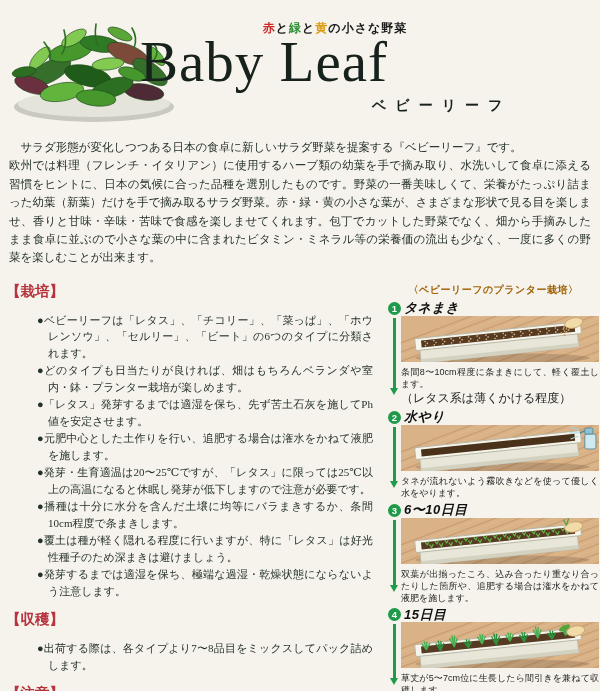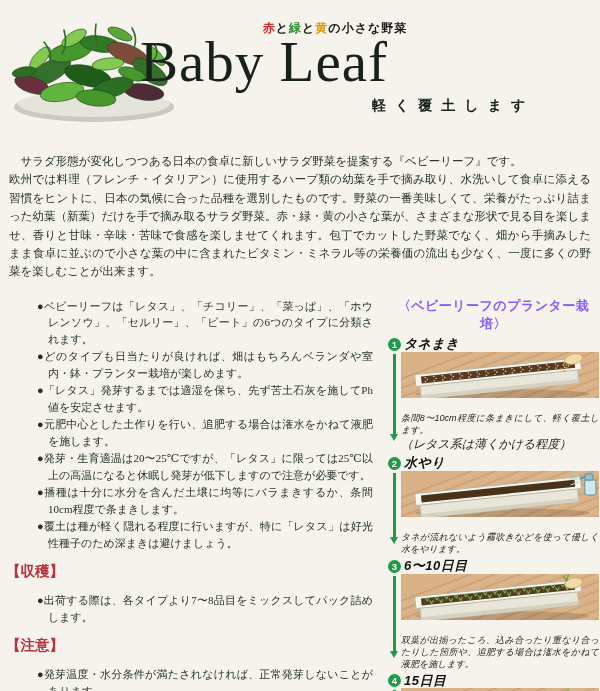--- a/index.html
+++ b/index.html
@@ -14,51 +14,51 @@
   .tagline{position:absolute;left:180px;width:310px;top:20px;text-align:center;
     font-size:12px;font-weight:bold;letter-spacing:1px;color:#1a1a1a;}
   .tagline .c-red{color:#cc2a28;}
   .tagline .c-green{color:#2e8f35;}
   .tagline .c-yellow{color:#dd9c10;}
   .main-title{position:absolute;left:140px;width:380px;top:33px;text-align:left;
     font-size:57px;line-height:1;color:#18221d;letter-spacing:1px;}
   .title-kana{position:absolute;left:372px;top:97px;font-size:14px;font-weight:bold;
     letter-spacing:9px;color:#18221d;}
   
-  .intro{margin:21px 9px 0 9px;font-size:11.5px;line-height:1.6;text-align:justify;}
+  .intro{margin:7px 9px 0 9px;font-size:11.5px;line-height:1.6;text-align:justify;}
   .intro .p1{text-indent:1em;margin:0;}
   .intro .p2{margin:0;}
   
   .columns{display:flex;margin-top:6px;}
   .left-col{width:388px;box-sizing:border-box;padding-left:6px;}
   .right-col{width:212px;box-sizing:border-box;padding:0 1px 0 0;
     font-family:"Liberation Sans","DejaVu Sans",sans-serif;}
   
   .section-heading{color:#b7333e;font-size:14.5px;font-weight:bold;margin:9px 0 3px 0;}
   .section ul{list-style:none;margin:11px;padding:0 4px 0 20px;}
   .section li{font-size:11px;line-height:1.5;padding-left:1em;text-indent:-1em;
     margin-bottom:1px;text-align:justify;}
   .section li::before{content:"●";}
   
-  .guide-title{font-weight:bold;font-size:13px;text-align:center;margin:10px 0 4px 0;
-    color:#8b5cf6;letter-spacing:.5px;}
+  .guide-title{font-weight:bold;font-size:10px;text-align:center;margin:10px 0 4px 0;
+    color:#a16207;letter-spacing:.5px;}
   .step{position:relative;margin-bottom:3px;}
   .step-head{display:flex;align-items:center;gap:3px;height:15px;}
   .step-num{width:13px;height:13px;border-radius:50%;background:#1f9a4b;color:#fff;
     font-size:9.5px;font-weight:bold;display:flex;align-items:center;justify-content:center;
     flex:0 0 13px;}
   .step-label{font-weight:bold;font-size:13px;color:#101010;letter-spacing:.5px;font-style:italic;}
   .step-arrow{position:absolute;left:5px;top:17px;width:3px;background:#1f9a4b;
     height:calc(100% - 36px);}
   .step-arrow::after{content:"";position:absolute;left:-3px;top:100%;
     border:4.5px solid transparent;border-top:7px solid #1f9a4b;}
   .illus{margin-left:13px;height:46px;position:relative;}
   .illus svg{display:block;width:100%;height:100%;}
   .step-caption{margin-left:13px;font-size:9px;line-height:1.33;color:#1e1e1e;
-    margin-top:15px;text-align:justify;font-style:italic;}
+    margin-top:5px;text-align:justify;}
   .step-note{font-size:12px;color:#1e1e1e;}
 </style>
 </head>
 <body>
 
 <div class="header">
 
   <svg class="photo" viewBox="0 0 180 118" aria-hidden="true">
     <ellipse cx="90" cy="97" rx="80" ry="15" fill="#c9c9c0"></ellipse>
     <ellipse cx="90" cy="94" rx="76" ry="13" fill="#e4e4da"></ellipse>
@@ -87,41 +87,43 @@
         <path d="M92 14 q-2 14 2 22"></path>
       <path d="M128 18 q6 10 2 20"></path>
         <path d="M40 32 q8 10 6 18"></path>
       <path d="M150 34 q6 8 0 16"></path>
     </g>
   </svg>
   <div class="tagline">
     <span class="c-red">赤</span><span>と</span><span class="c-green">緑</span><span>と</span><span class="c-yellow">黄</span><span>の小さな野菜</span>
   </div>
   <div class="main-title">Baby Leaf</div>
-  <div class="title-kana">軽く覆土します</div>
+  <div class="title-kana">ベビーリーフ</div>
 </div>
 
 <div class="intro">
   <p class="p1">サラダ形態が変化しつつある日本の食卓に新しいサラダ野菜を提案する『ベビーリーフ』です。</p>
   <p class="p2">欧州では料理（フレンチ・イタリアン）に使用するハーブ類の幼葉を手で摘み取り、水洗いして食卓に添える習慣をヒントに、日本の気候に合った品種を選別したものです。野菜の一番美味しくて、栄養がたっぷり詰まった幼葉（新葉）だけを手で摘み取るサラダ野菜。赤・緑・黄の小さな葉が、さまざまな形状で見る目を楽しませ、香りと甘味・辛味・苦味で食感を楽しませてくれます。包丁でカットした野菜でなく、畑から手摘みしたまま食卓に並ぶので小さな葉の中に含まれたビタミン・ミネラル等の栄養価の流出も少なく、一度に多くの野菜を楽しむことが出来ます。</p>
 </div>
 
 <div class="columns">
 
   <div class="left-col">
 
     <div class="section">
+      <div class="section-heading">【栽培】</div>
       <ul>
         <li>ベビーリーフは「レタス」、「チコリー」、「菜っぱ」、「ホウレンソウ」、「セルリー」、「ビート」の6つのタイプに分類されます。</li>
         <li>どのタイプも日当たりが良ければ、畑はもちろんベランダや室内・鉢・プランター栽培が楽しめます。</li>
         <li>「レタス」発芽するまでは適湿を保ち、先ず苦土石灰を施してPh値を安定させます。</li>
         <li>元肥中心とした土作りを行い、追肥する場合は潅水をかねて液肥を施します。</li>
         <li>発芽・生育適温は20〜25℃ですが、「レタス」に限っては25℃以上の高温になると休眠し発芽が低下しますので注意が必要です。</li>
         <li>播種は十分に水分を含んだ土壌に均等にバラまきするか、条間10cm程度で条まきします。</li>
         <li>覆土は種が軽く隠れる程度に行いますが、特に「レタス」は好光性種子のため深まきは避けましょう。</li>
+        <li>発芽するまでは適湿を保ち、極端な過湿・乾燥状態にならないよう注意します。</li>
       </ul>
     </div>
 
     <div class="section">
       <div class="section-heading">【収穫】</div>
       <ul>
         <li>出荷する際は、各タイプより7〜8品目をミックスしてパック詰めします。</li>
       </ul>
     </div>
 

